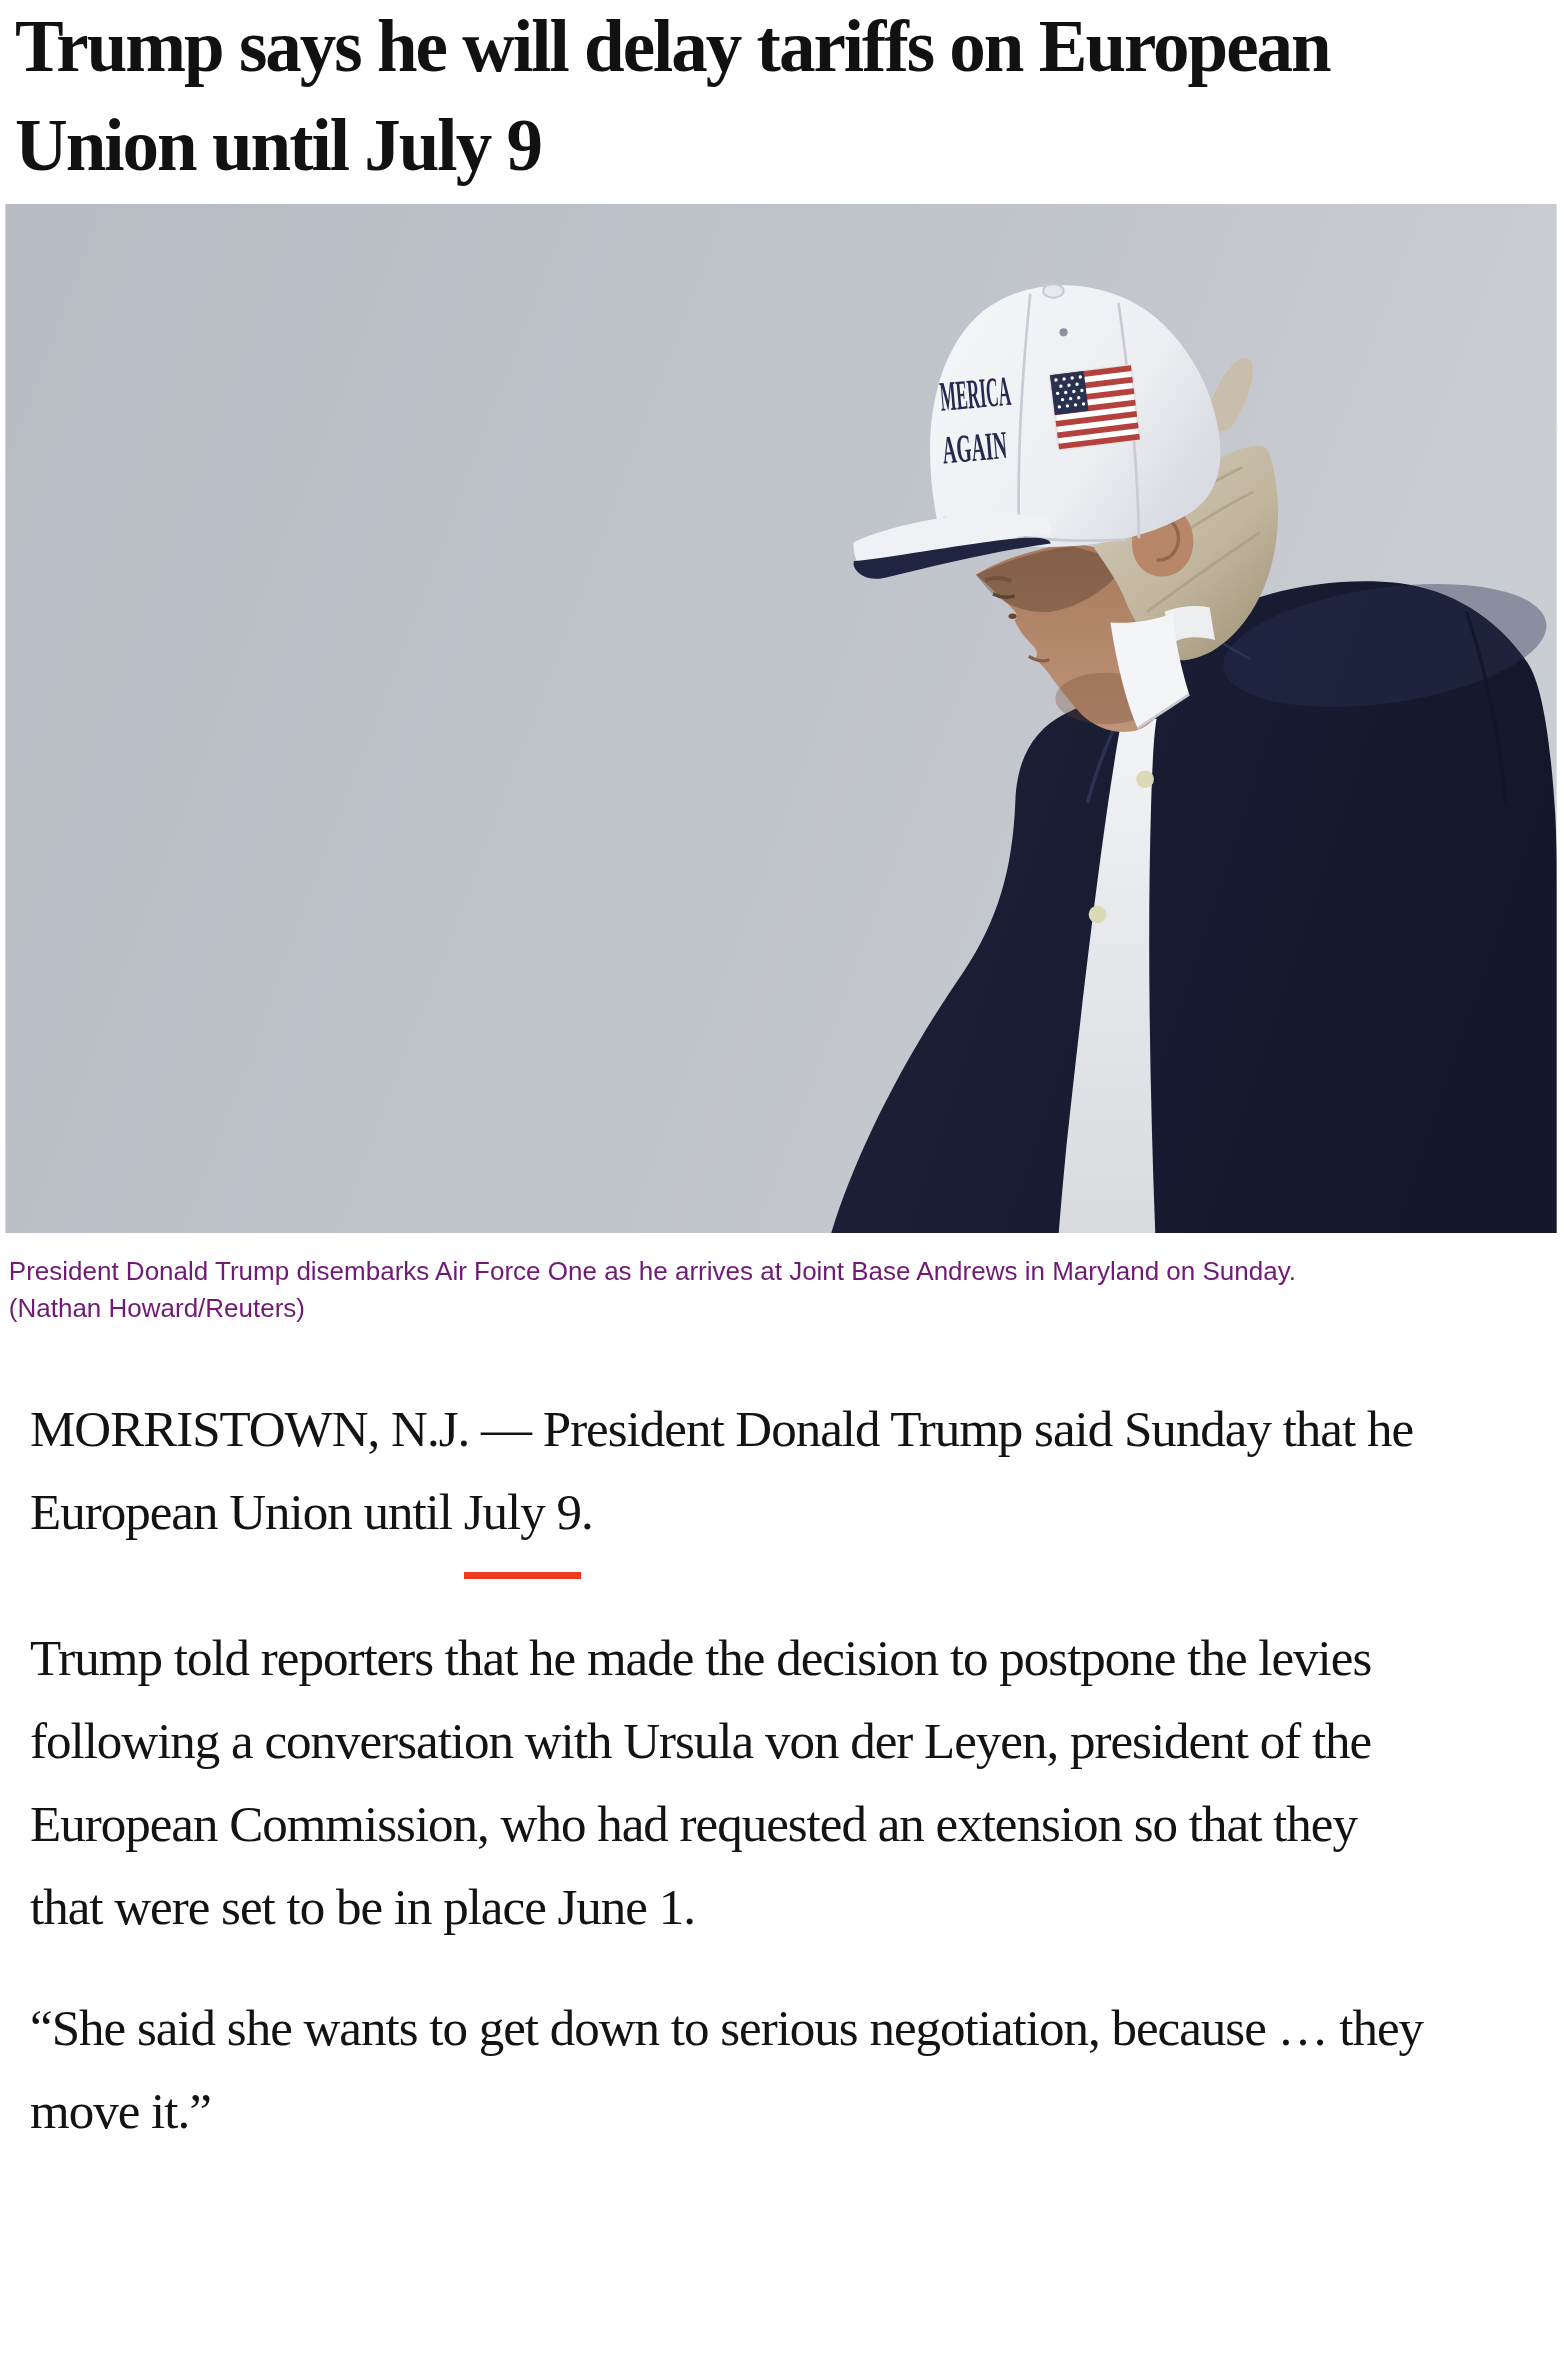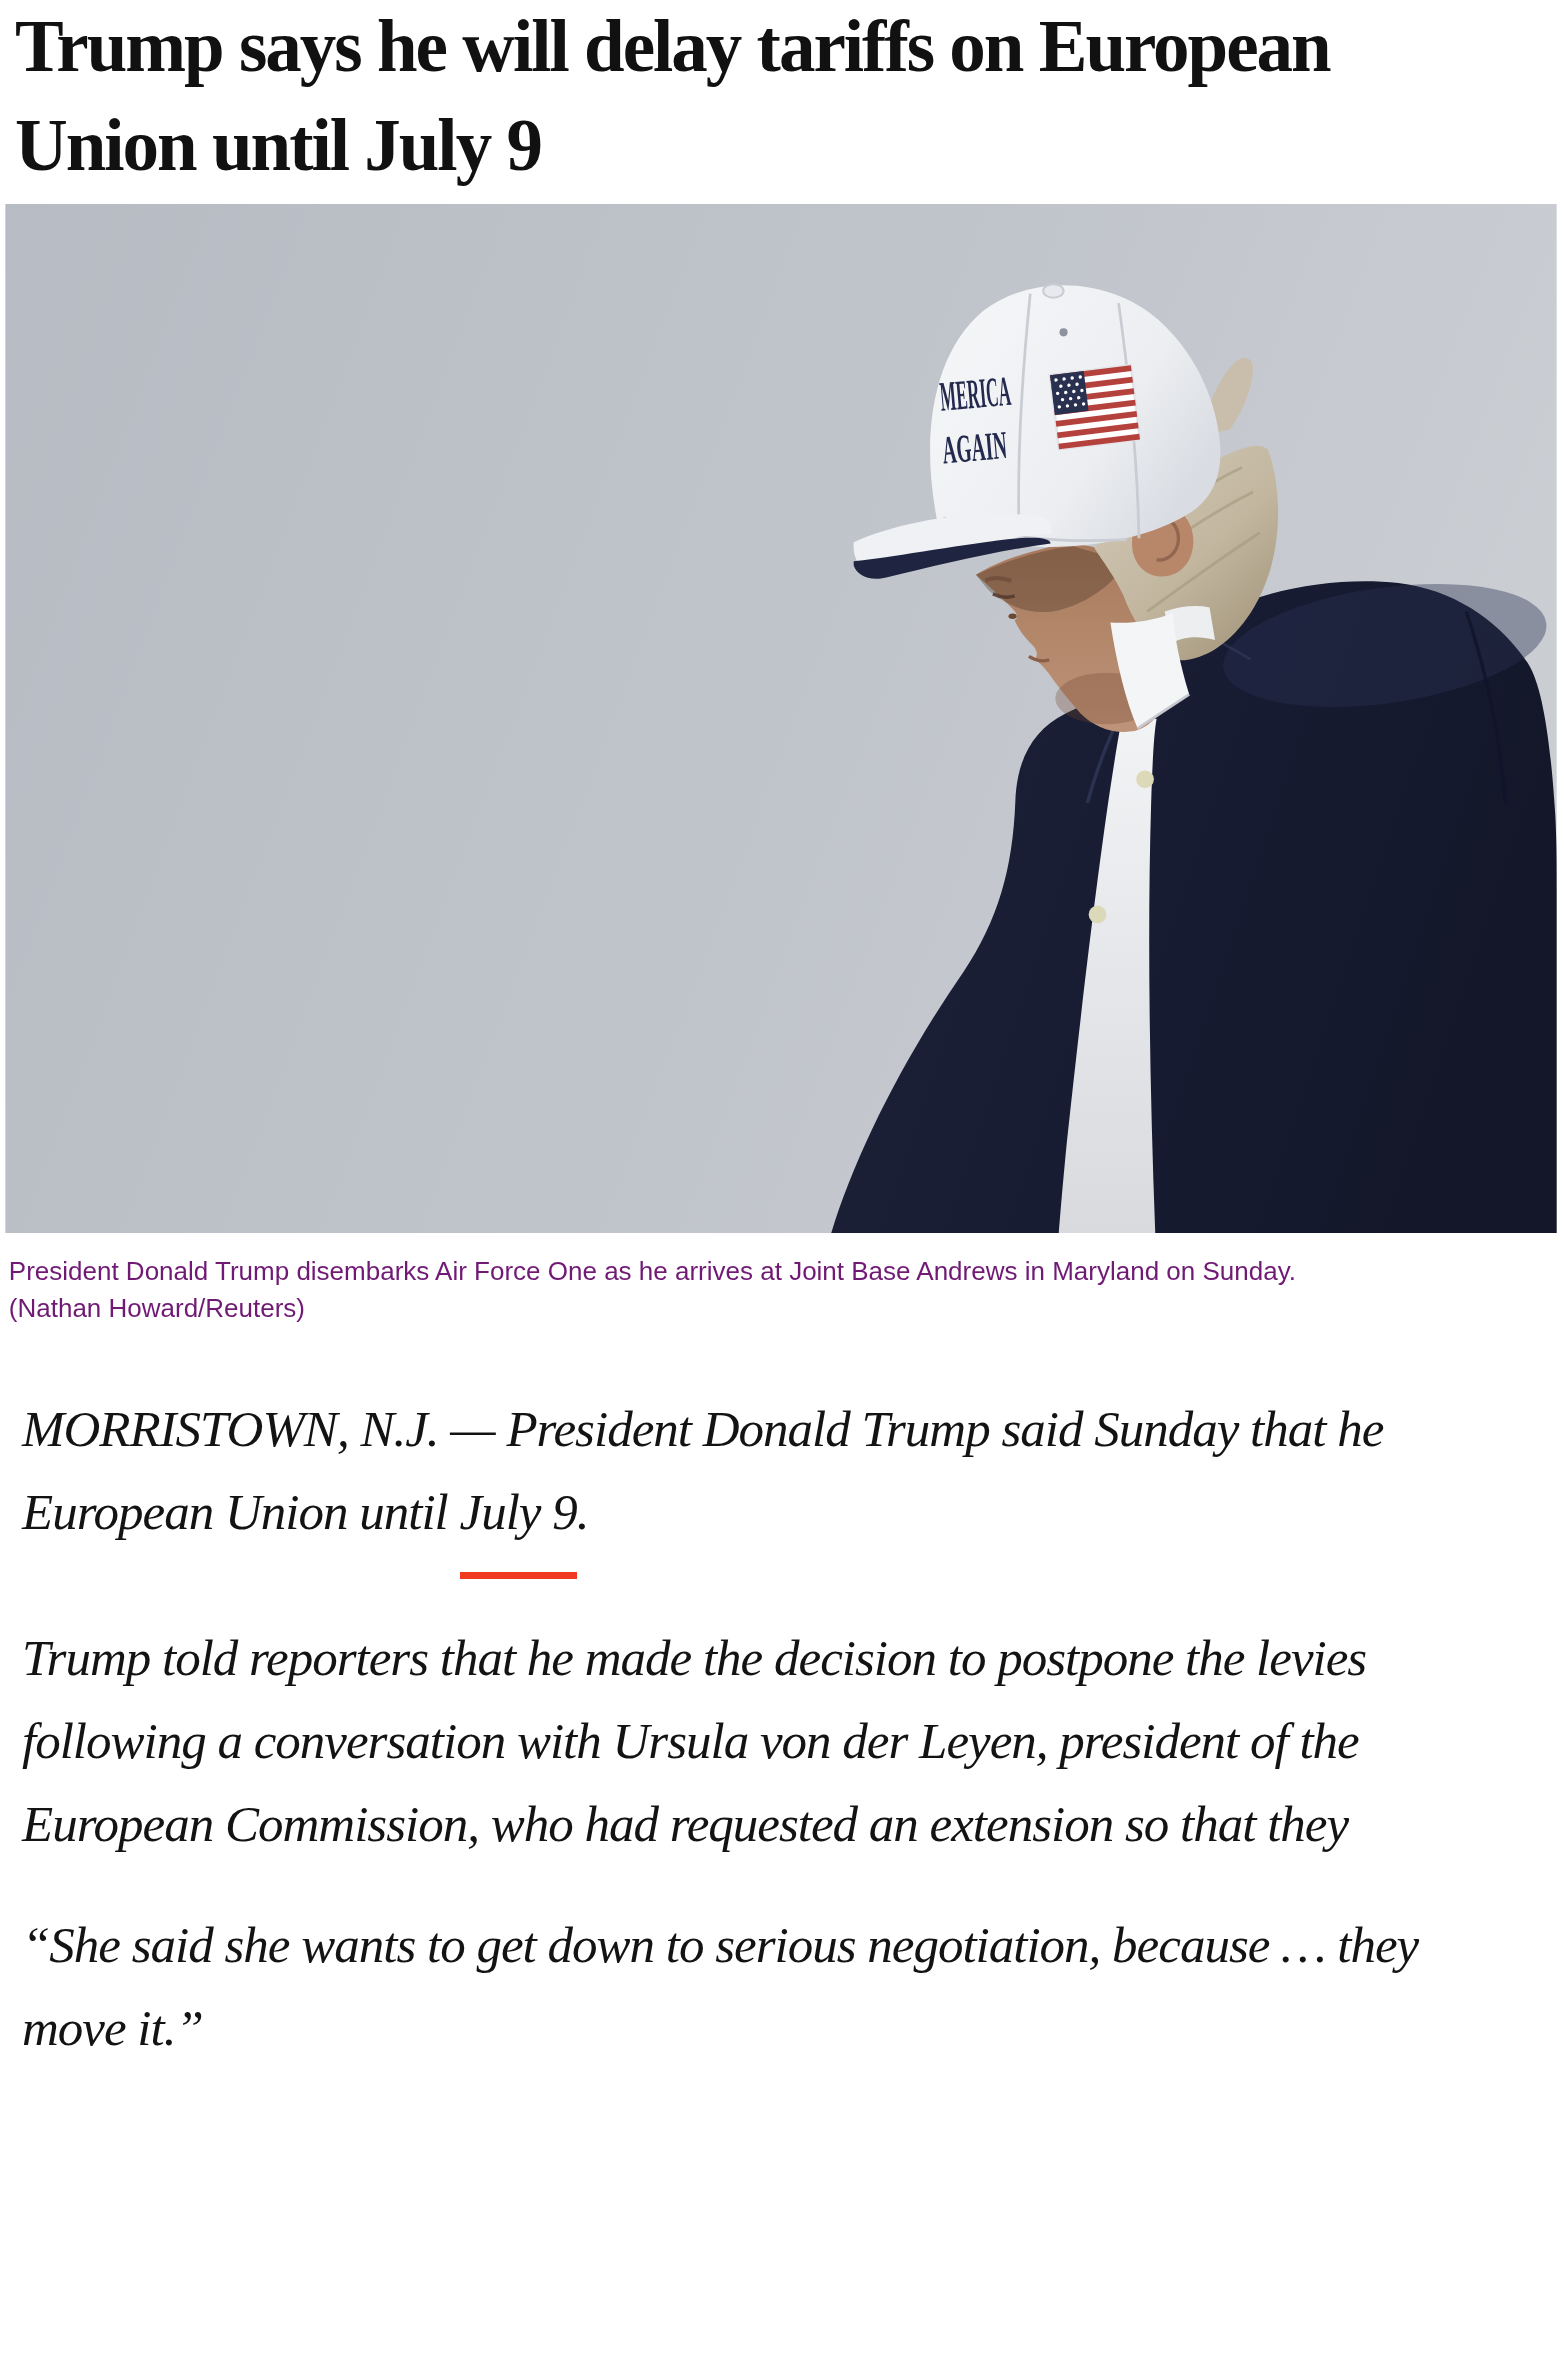--- a/index.html
+++ b/index.html
@@ -37,21 +37,21 @@
   }
   .caption .cap-line { display: block; }
   .article-body {
     margin: 61px 13.6px 0 22px;
     font-family: "Liberation Serif", "DejaVu Serif", serif;
     font-size: 51px;
     line-height: 83px;
     letter-spacing: -1px;
     color: #131313;
   }
-  .para { margin: 0 0 38px 0; font-style: italic; }
+  .para { margin: 0 0 38px 8px; }
   .line { display: block; white-space: pre; }
   .body-link {
     color: inherit;
     text-decoration: underline;
     text-decoration-color: #111111;
     text-decoration-thickness: 3.4px;
     text-underline-offset: 8.8px;
     cursor: pointer;
   }
   .red-underline {
@@ -240,19 +240,20 @@
 
 <div class="article-body">
     <p class="para">
       <span class="line"><span>MORRISTOWN, N.J. — President Donald Trump said Sunday that he</span></span>
       <span class="line"><span>European Union until </span><span class="red-underline">July 9</span><span>.</span></span>
     </p>
     <p class="para">
       <span class="line"><span>Trump told reporters that he made the decision to postpone the levies</span></span>
       <span class="line"><span>following a conversation with Ursula von der Leyen, president of the</span></span>
       <span class="line"><span>European Commission, who had requested an extension so that they</span></span>
+      <span class="line"><span>that were set to be in place June 1.</span></span>
     </p>
     <p class="para">
       <span class="line"><span>“She said she wants to get down to serious negotiation, because … they</span></span>
       <span class="line"><span>move it.”</span></span>
     </p>
   </div>
 
 
 </body></html>

